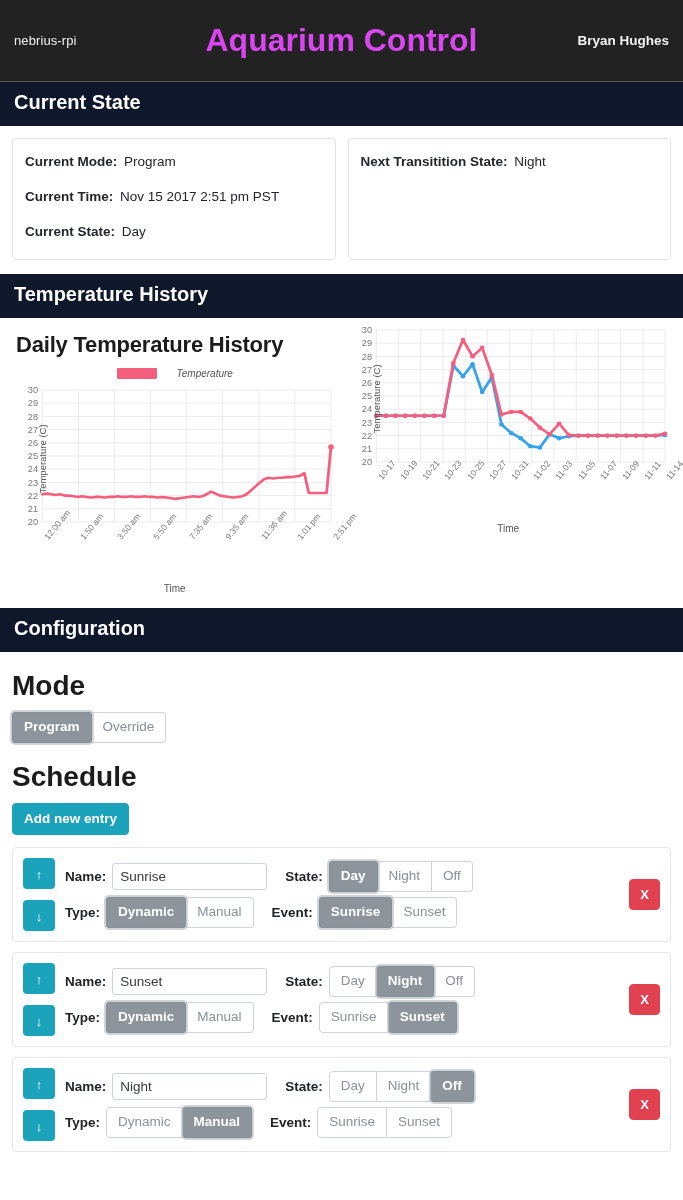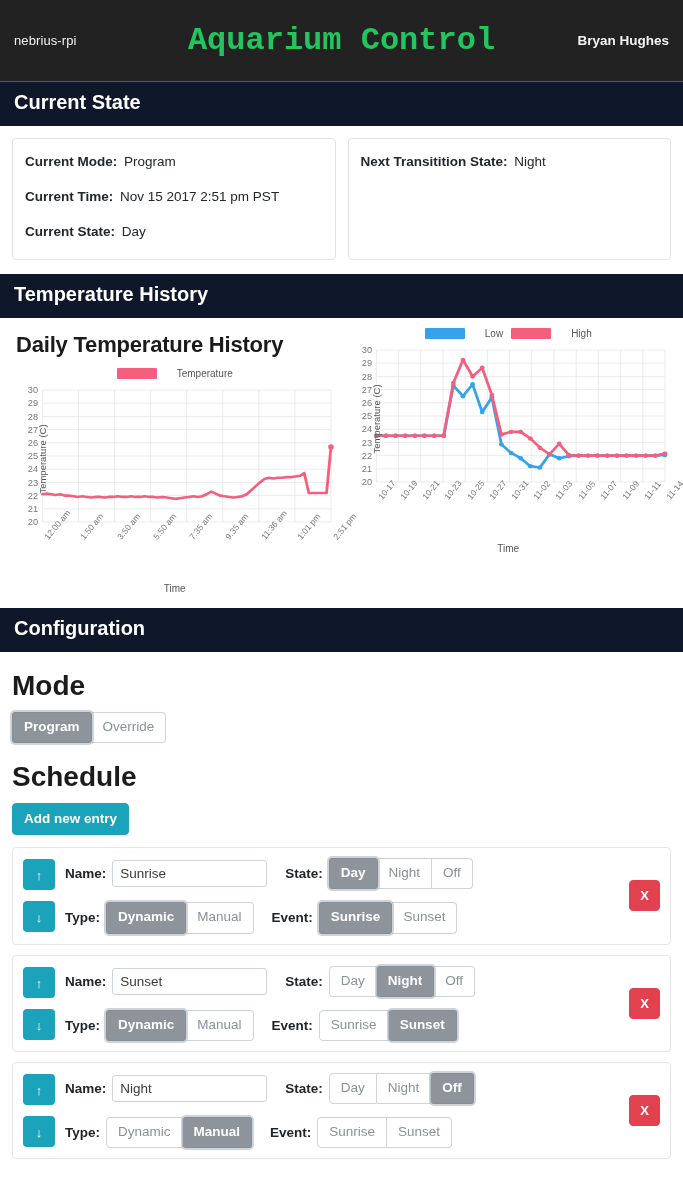--- a/index.html
+++ b/index.html
@@ -14,21 +14,21 @@
   
   .navbar {
     height:82px; background:#222222; color:#ffffff;
     display:flex; align-items:center; justify-content:space-between;
     padding:0 14px; border-bottom:1px solid #5a5a5a;
     position:relative;
   }
   .nav-brand { font-size:13px; color:#f2f2f2; letter-spacing:.1px; }
   .nav-title {
     position:absolute; left:0; right:0; text-align:center;
-    font-size:32px; font-weight:bold; color:#22c55e; pointer-events:none;font-family:Liberation Mono, monospace;
+    font-size:32px; font-weight:bold; color:#d946ef; pointer-events:none;
   }
   .nav-user { font-size:13.5px; font-weight:bold; color:#f2f2f2; z-index:2; }
 
   
   .section-head {
     background:#0f172a; color:#ffffff;
     font-size:20px; font-weight:bold;
     padding:9px 22px 12px 14px;
   }
 
@@ -46,21 +46,21 @@
   .card .val { margin-left:3px; }
 
   
   .charts { display:flex; padding:6px 8px 14px 8px; }
   .chart-col { flex:1 1 0; padding:0 4px; }
   .chart-title {
     font-size:22px; font-weight:bold; color:#1b1b1b;
     margin:8px 0 6px 4px; letter-spacing:-.2px;
   }
   .legend { display:flex; justify-content:center; align-items:center; gap:8px; height:18px; margin-bottom:2px;}
-  .legend-item { display:flex; align-items:center; gap:20px; }
+  .legend-item { display:flex; align-items:center; gap:20px;font-style:italic; }
   .legend-swatch { width:40px; height:11px; border-radius:1px; display:block; }
   .legend-label { font-size:10px; color:#555; }
   .plot-wrap { position:relative; height:150px; }
   .plot-svg { display:block; width:100%; height:150px; }
   .x-labels {
     position:relative; height:46px; margin-top:1px;
   }
   .x-labels span {
     position:absolute; top:0; font-size:8.5px; color:#777;
     transform:rotate(-50deg); transform-origin:left top;
@@ -103,21 +103,21 @@
     border:1px solid #e6e6e6; border-radius:4px; background:#fff;
     margin-bottom:10px; padding:10px 10px 10px 10px;
     display:flex; align-items:center; position:relative;
   }
   .arrows { display:flex; flex-direction:column; gap:11px; margin-right:10px; }
   .arrow-btn {
     width:32px; height:31px; background:#1ba3bb; border:none; border-radius:4px;
     color:#fff; font-size:13px; cursor:pointer; line-height:31px; text-align:center;
     font-family:inherit;
   }
-  .entry-fields { flex:1 1 auto; display:flex; flex-direction:column; gap:13px; }
+  .entry-fields { flex:1 1 auto; display:flex; flex-direction:column; gap:5px; }
   .field-row { display:flex; align-items:center; }
   .lbl { font-size:13.5px; font-weight:bold; color:#212529; margin-right:6px; white-space:nowrap; }
   .txt-input {
     font-size:13.5px; padding:5px 7px; border:1px solid #ced4da; border-radius:3px;
     width:155px; color:#373a3c; font-family:inherit; background:#fff;
   }
   .gap { width:18px; }
   .del-btn {
     width:31px; height:31px; background:#e2414f; border:1px solid #e2414f;
     color:#fff; font-size:13px; font-weight:bold; border-radius:4px; cursor:pointer;
@@ -200,30 +200,20 @@
         <span style="left: 42.5833%;">5:50 am</span>
         <span style="left: 53.6667%;">7:35 am</span>
         <span style="left: 64.75%;">9:35 am</span>
         <span style="left: 75.8333%;">11:36 am</span>
         <span style="left: 86.9167%;">1:01 pm</span>
         <span style="left: 98%;">2:51 pm</span>
       </div>
       <div class="axis-x-title">Time</div>
     </div>
     <div class="chart-col">
-      <div class="legend">
-        <div class="legend-item">
-          <span class="legend-swatch" style="background: rgb(54, 162, 235);"></span>
-          <span class="legend-label">Low</span>
-        </div>
-        <div class="legend-item">
-          <span class="legend-swatch" style="background: rgb(245, 95, 126);"></span>
-          <span class="legend-label">High</span>
-        </div>
-      </div>
       <div class="plot-wrap">
         <div class="axis-y-title">Temperature (C)</div>
         <svg class="plot-svg" viewBox="0 0 300 150" preserveAspectRatio="none">
           <line x1="28" x2="294" y1="138" y2="138" stroke="#e4e4e4" stroke-width="0.7"></line>
           <text x="24" y="141.2" text-anchor="end" font-size="8.5" fill="#777" font-family="&quot;Liberation Sans&quot;, sans-serif">20</text>
           <line x1="28" x2="294" y1="124.8" y2="124.8" stroke="#e4e4e4" stroke-width="0.7"></line>
           <text x="24" y="128" text-anchor="end" font-size="8.5" fill="#777" font-family="&quot;Liberation Sans&quot;, sans-serif">21</text>
           <line x1="28" x2="294" y1="111.6" y2="111.6" stroke="#e4e4e4" stroke-width="0.7"></line>
           <text x="24" y="114.8" text-anchor="end" font-size="8.5" fill="#777" font-family="&quot;Liberation Sans&quot;, sans-serif">22</text>
           <line x1="28" x2="294" y1="98.4" y2="98.4" stroke="#e4e4e4" stroke-width="0.7"></line>

